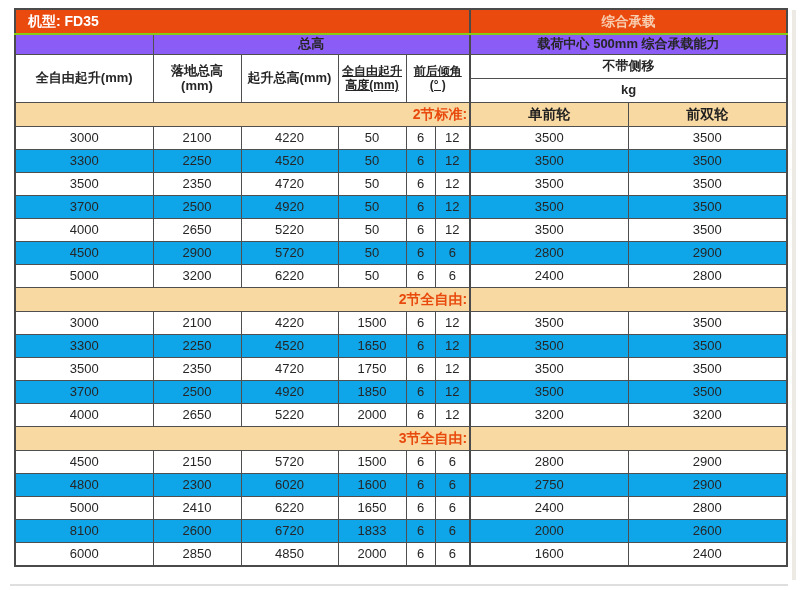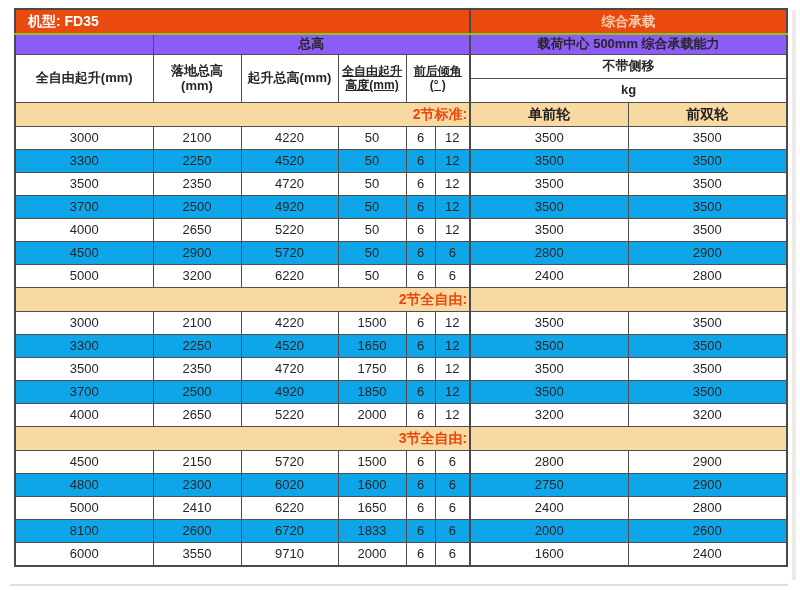--- a/index.html
+++ b/index.html
@@ -258,22 +258,22 @@
           <td>2600</td>
           <td>6720</td>
           <td>1833</td>
           <td>6</td>
           <td>6</td>
           <td class="divl">2000</td>
           <td>2600</td>
         </tr>
         <tr class="norm">
           <td>6000</td>
-          <td>3550</td>
-          <td>9710</td>
+          <td>2850</td>
+          <td>4850</td>
           <td>2000</td>
           <td>6</td>
           <td>6</td>
           <td class="divl">1600</td>
           <td>2400</td>
         </tr>
       </tbody>
   </table>
 </div>
 

